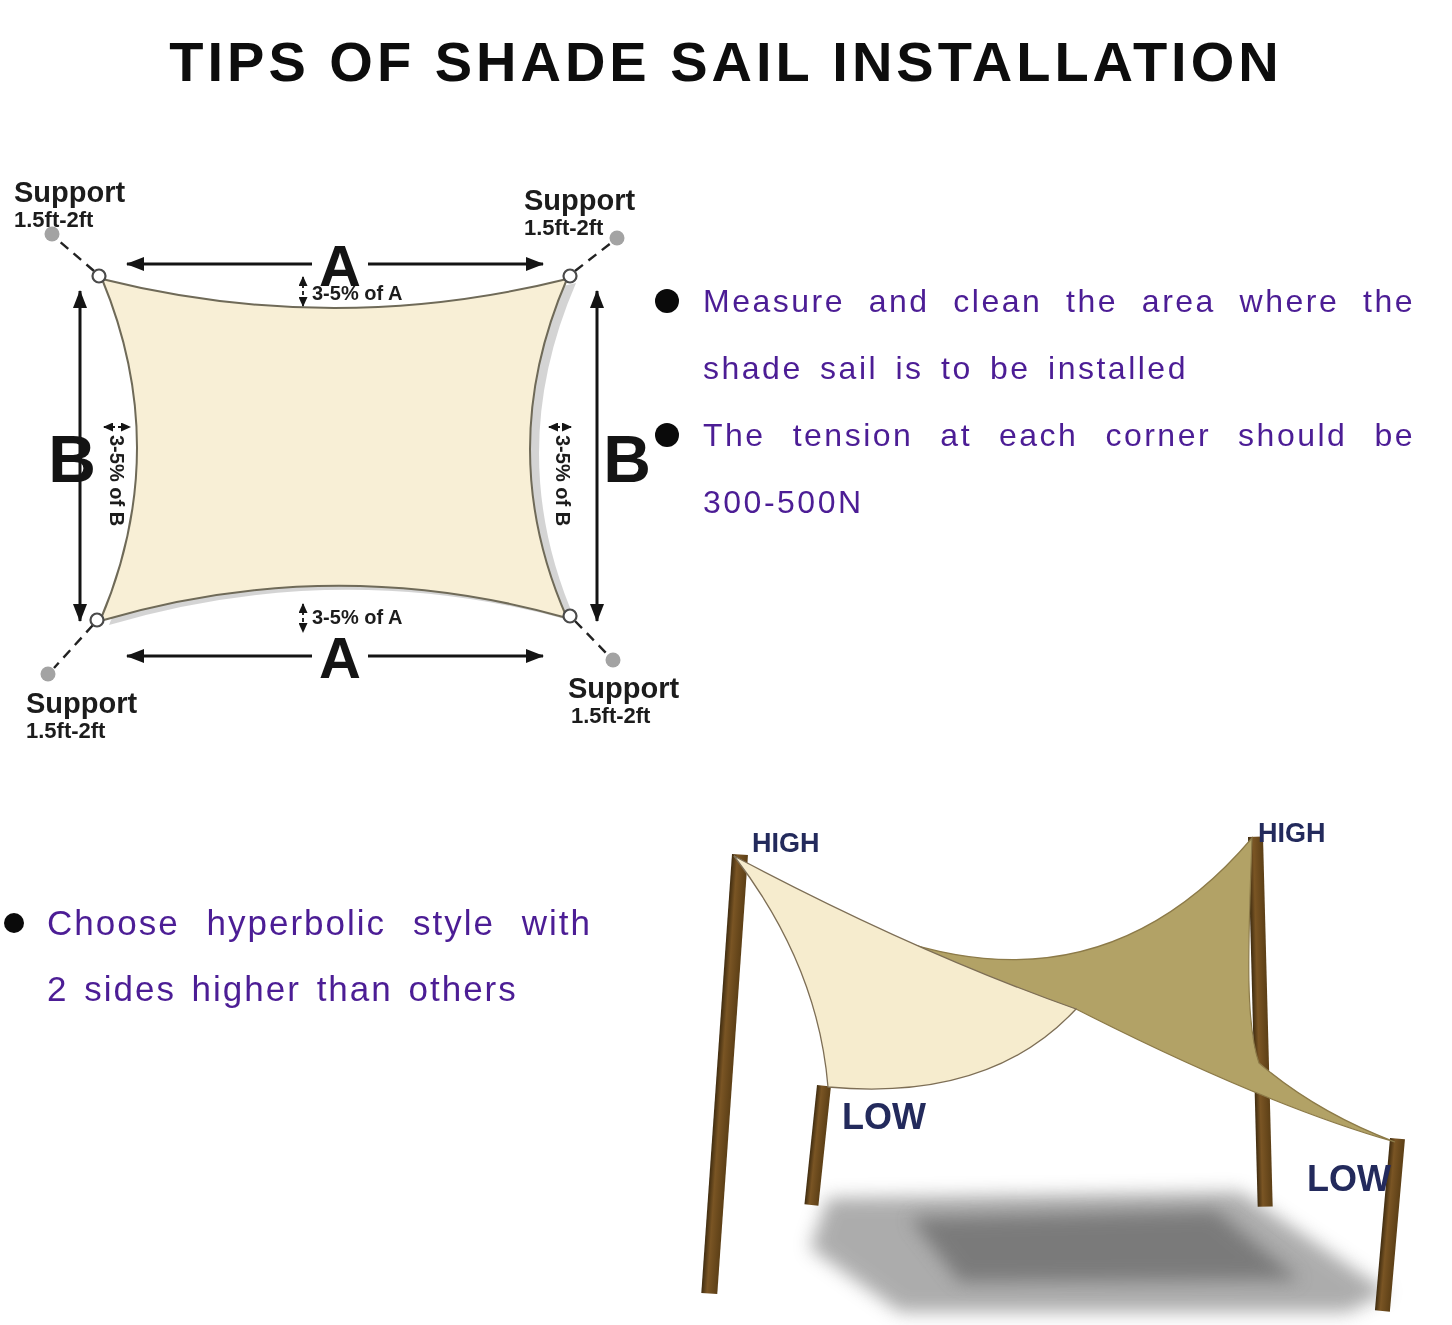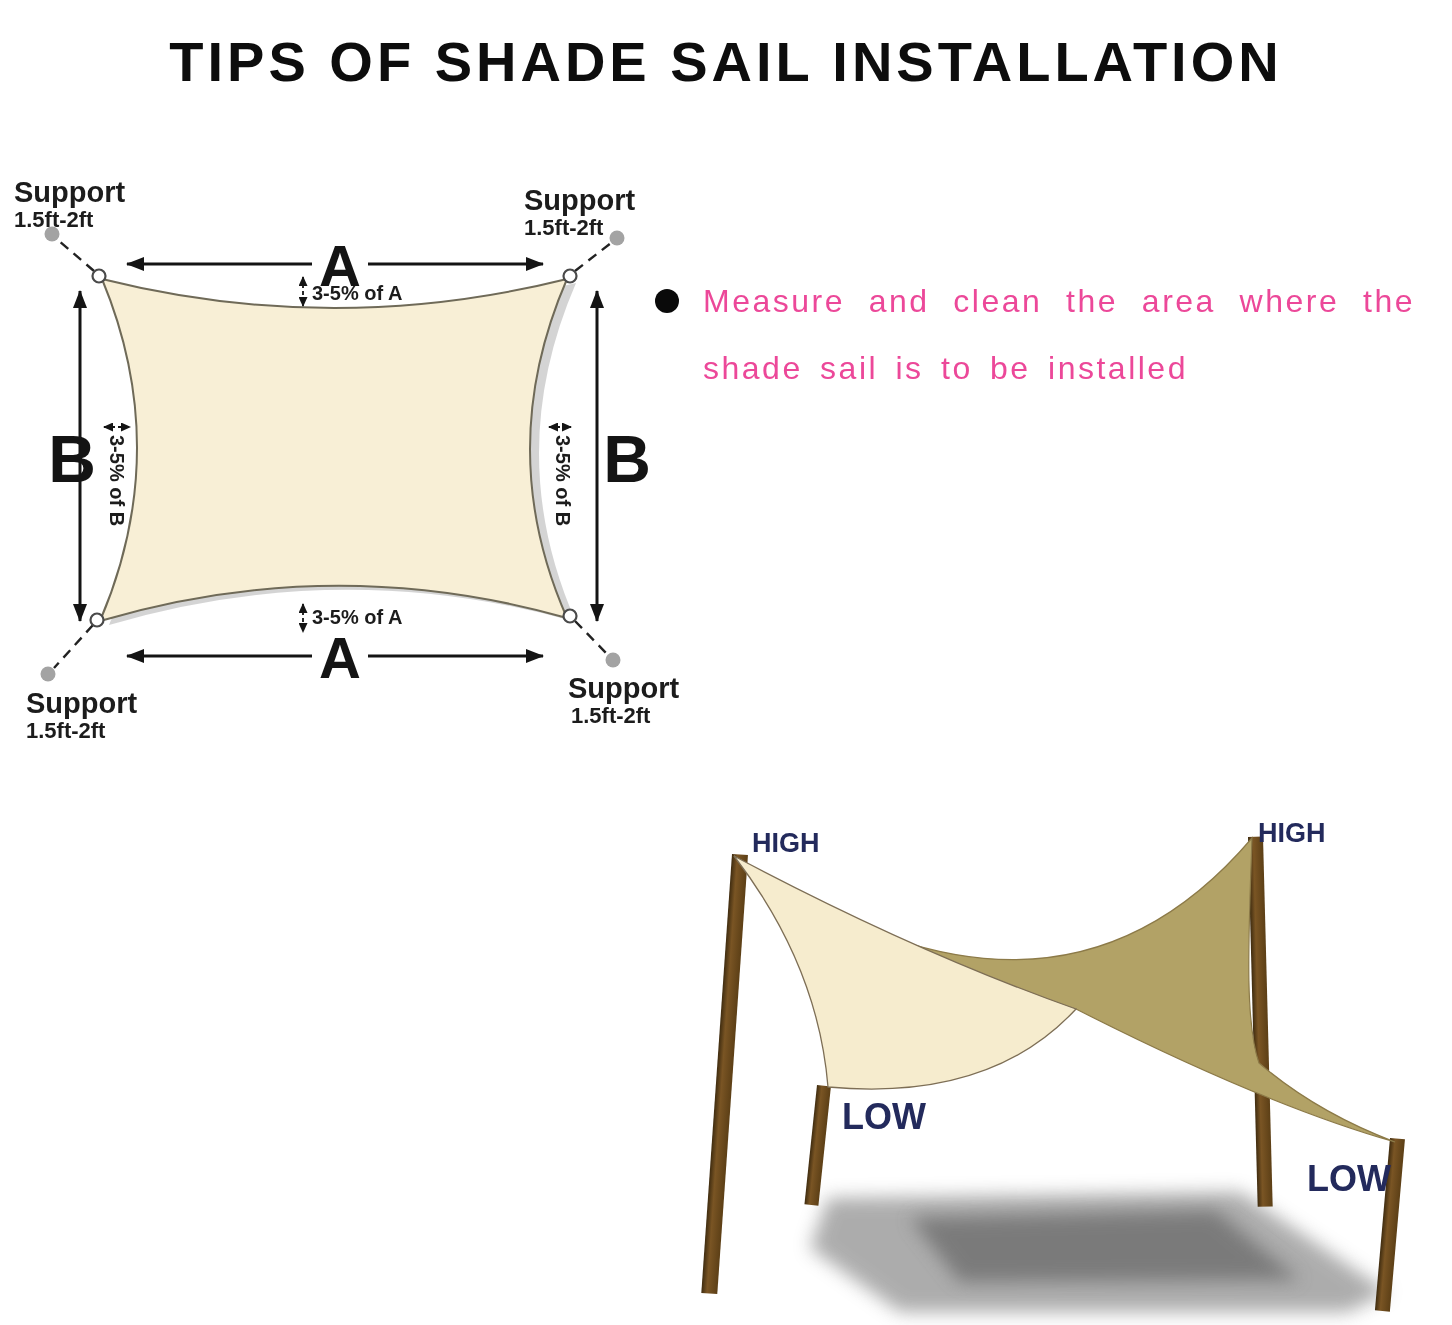--- a/index.html
+++ b/index.html
@@ -13,21 +13,21 @@
     white-space:nowrap;
     margin-top:24px;
   }
 
   .diagram-wrap{position:absolute;left:0;top:160px;width:700px;height:600px;}
   .illustration-wrap{position:absolute;left:700px;top:780px;width:752px;height:545px;}
 
   .tips{position:absolute;list-style:none;margin:0;padding:0;}
   .tips li{display:flex;align-items:flex-start;margin:0;padding:0;}
   .tips .dot{flex:0 0 auto;border-radius:50%;background:#0a0a0a;}
-  .tips p{margin:0;text-align:justify;color:#ec4899;}
+  .tips p{margin:0;text-align:justify;color:#4c1d95;}
 
   .tips-right{left:655px;top:268px;width:760px;}
   .tips-right .dot{width:24px;height:24px;margin:21px 24px 0 0;}
   .tips-right p{width:720px;font-size:32px;line-height:67px;
                 letter-spacing:2.5px;word-spacing:6px;}
 
   .tips-left{left:4px;top:890px;width:600px;}
   .tips-left .dot{width:20px;height:20px;margin:23px 23px 0 0;}
   .tips-left p{width:545px;font-size:35px;line-height:66px;
                letter-spacing:2px;word-spacing:4px;}
@@ -107,23 +107,31 @@
   <text class="support-t" x="568" y="538">Support</text>
   <text class="support-s" x="571" y="563">1.5ft-2ft</text>
 </svg>
 </div>
 
 <ul class="tips tips-right">
   <li>
     <span class="dot"></span>
     <p>Measure and clean the area where the shade sail is to be installed</p>
   </li>
+  <li>
+    <span class="dot"></span>
+    <p>The tension at each corner should be 300-500N</p>
+  </li>
 </ul>
 
 <ul class="tips tips-left">
+  <li>
+    <span class="dot"></span>
+    <p>Choose hyperbolic style with 2 sides higher than others</p>
+  </li>
 </ul>
 
 <div class="illustration-wrap">
 <svg viewBox="0 0 752 545" width="752" height="545">
   <defs>
     <linearGradient id="postg" x1="0" y1="0" x2="1" y2="0">
       <stop offset="0" stop-color="#3f2c10"></stop>
       <stop offset="0.35" stop-color="#7a5524"></stop>
       <stop offset="1" stop-color="#5c3f16"></stop>
     </linearGradient>

